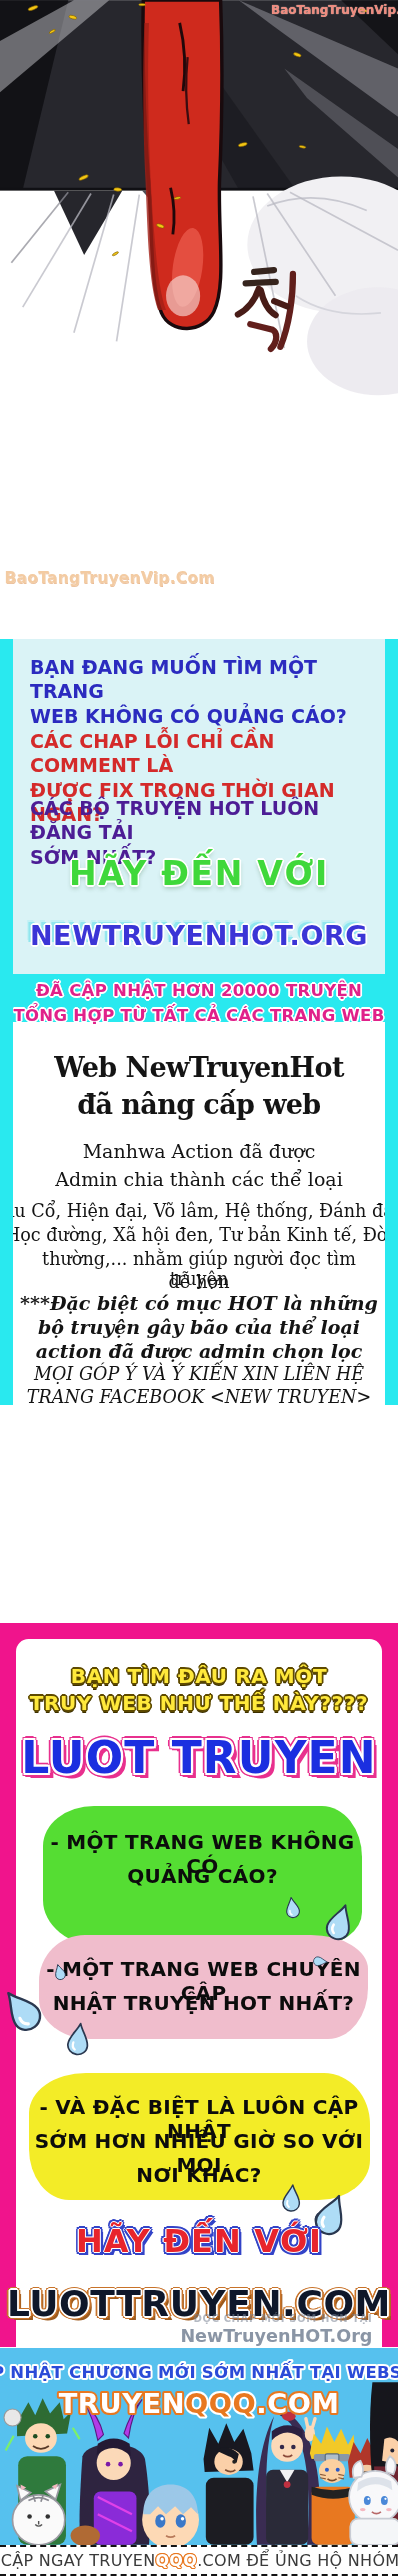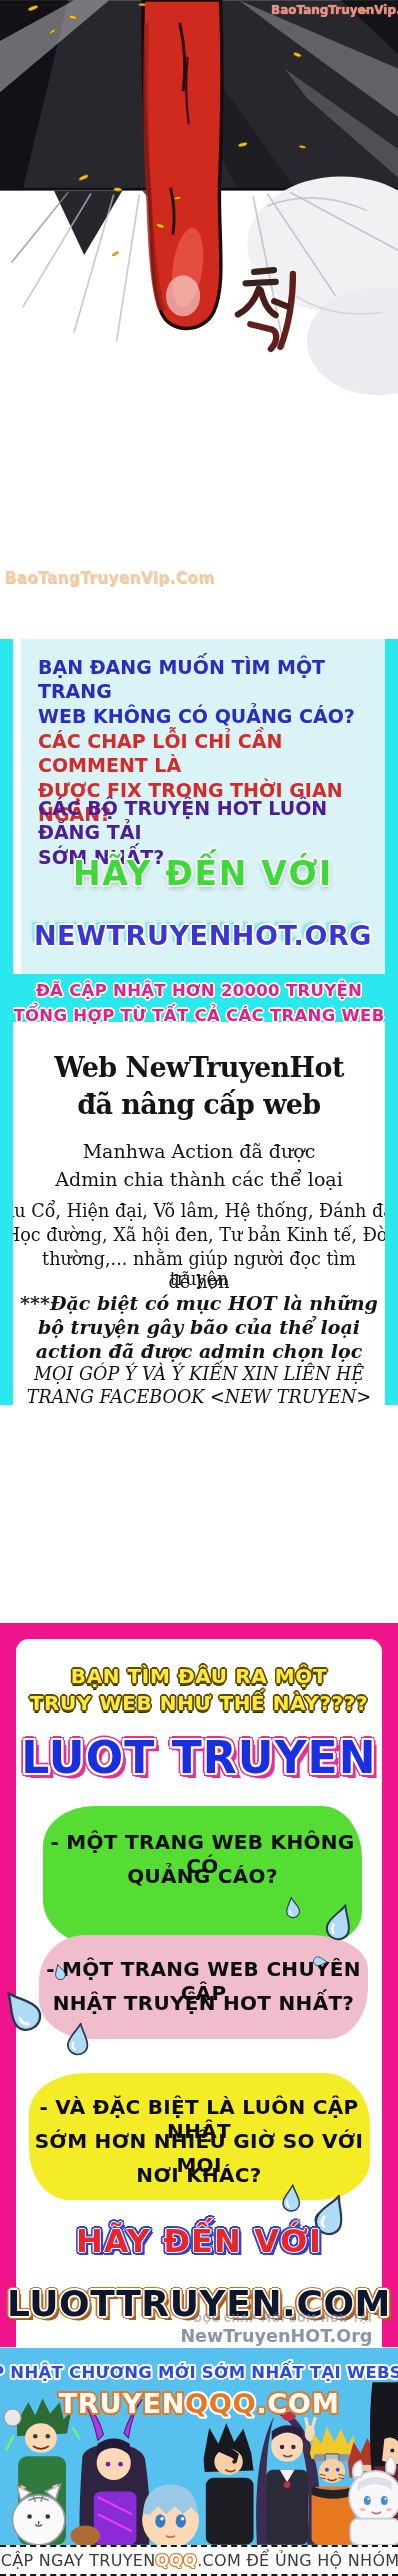--- a/index.html
+++ b/index.html
@@ -10,21 +10,21 @@
   
   #comic-wrap{top:0;left:0;width:398px;height:603px;}
   #wm-top{top:3.4px;left:271px;width:127px;overflow:hidden;white-space:nowrap;
     font-size:12px;font-weight:bold;color:#ef8a7e;text-shadow:0 0 1.1px #ffd8c9;}
   #wm-mid{top:569px;left:4.6px;font-size:15.4px;font-weight:bold;color:#f3cba2;
     letter-spacing:0.3px;text-shadow:0 0 1.7px #fff,0.6px 0.6px 0 #e8b488;}
 
   
   #nth{top:639px;left:0;width:398px;height:766px;background:#fff;
     border-left:13.7px solid #29e9ef;border-right:13.7px solid #29e9ef;box-sizing:border-box;overflow:hidden;}
-  #nth .pale{position:absolute;top:0;left:8px;right:0;height:335px;background:#daf3f6;}
+  #nth .pale{position:absolute;top:0;left:0;right:0;height:335px;background:#daf3f6;}
   #nth .band{position:absolute;top:335px;left:-13.7px;right:-13.7px;height:48px;background:#29e9ef;}
   #nth .white{position:absolute;top:399px;left:0;right:0;bottom:0;background:#fff;overflow:hidden;}
   .q{position:absolute;left:17px;right:8px;font-size:19px;line-height:1.28;font-weight:800;}
   .q.blue{color:#2b2bbf;}
   .q.red{color:#d42a2a;}
   .q.mag{color:#4c1d95;}
   #nth .cta{position:absolute;top:215px;left:0;right:0;text-align:center;
     font-size:33px;font-weight:900;letter-spacing:1.7px;color:#3fd83a;
     text-shadow:-1.7px 0 0 #fff,1.7px 0 0 #fff,0 -1.7px 0 #fff,0 1.7px 0 #fff,
     -1.1px -1.1px 0 #fff,1.1px -1.1px 0 #fff,-1.1px 1.1px 0 #fff,1.1px 1.1px 0 #fff,0 3.4px 5.7px rgba(0,70,0,.3);}

